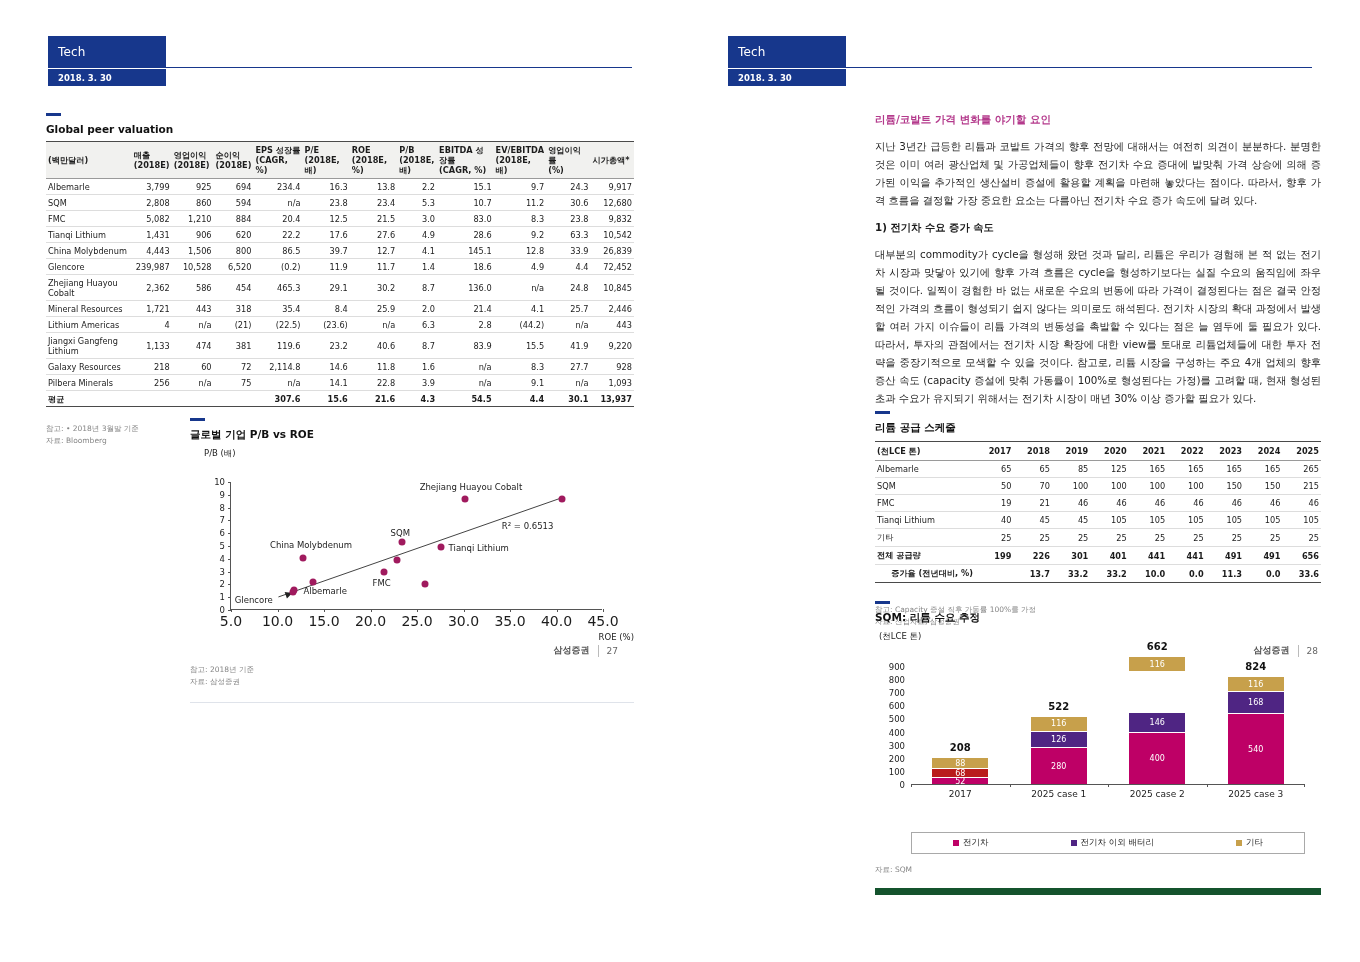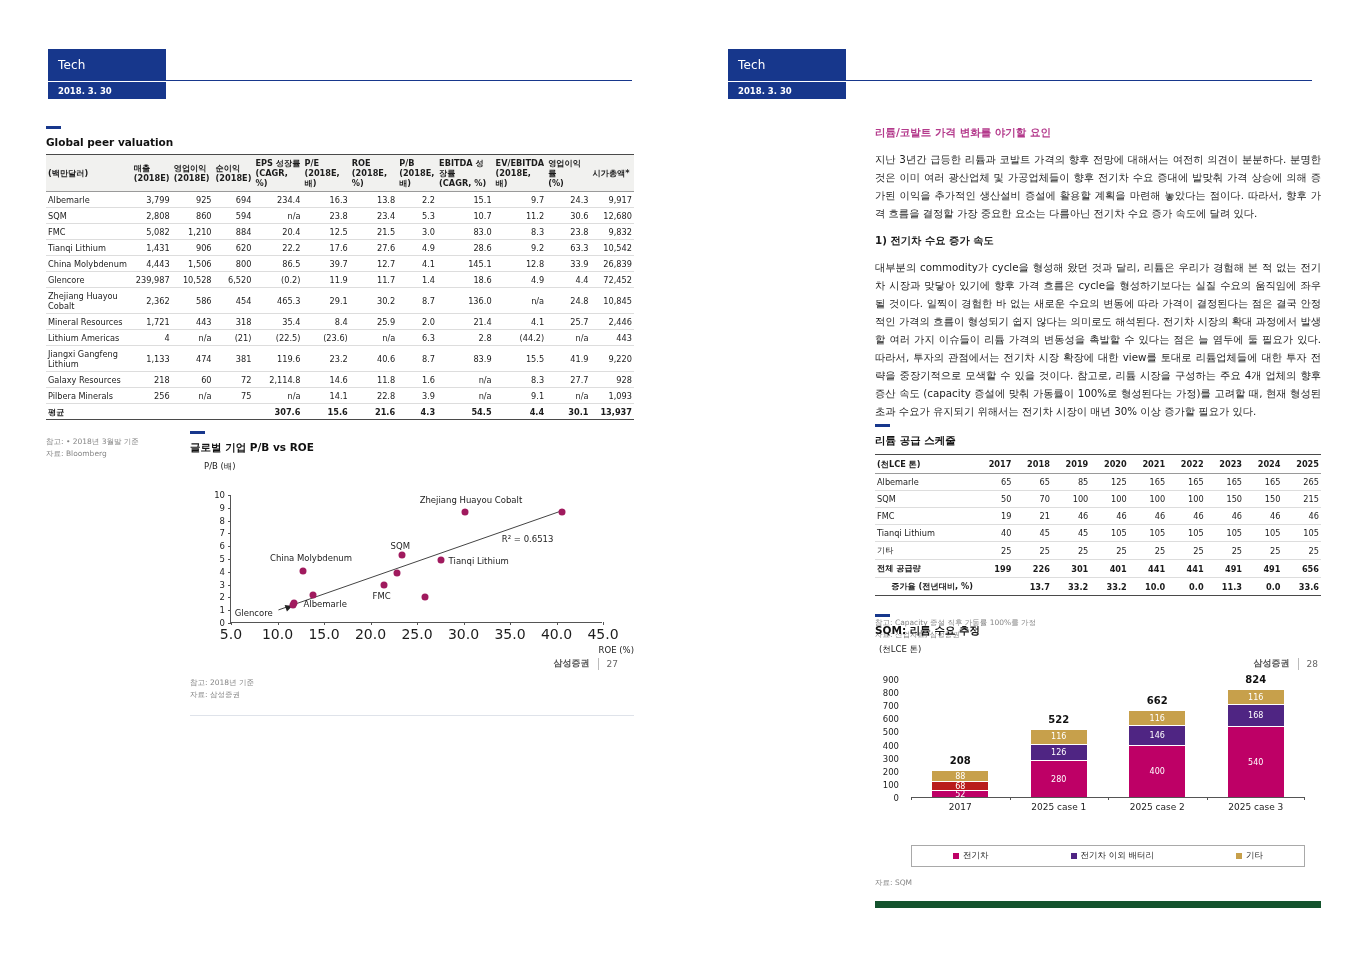--- a/index.html
+++ b/index.html
@@ -1,18 +1,18 @@
 <!DOCTYPE html>
 <html><head>
 <meta charset="utf-8">
 <style>
   * { margin:0; padding:0; box-sizing:border-box; }
   html,body { width:1360px; height:962px; background:#ffffff;
     font-family:"DejaVu Sans","Liberation Sans",sans-serif; color:#1c1c1c; }
-  .page { position:absolute; top:16px; width:680px; height:686px; }
+  .page { position:absolute; top:3px; width:680px; height:686px; }
   #pageL { left:0; } #pageR { left:680px; }
 
   
   .tech-box { position:absolute; left:48px; top:33px; width:118px; height:31px;
     background:#17378C; color:#fff; font-size:12px; display:flex; align-items:center;
     padding-left:10px; letter-spacing:.2px; }
   .header-rule { position:absolute; left:48px; top:64px; width:584px; height:1px; background:#17378C; }
   .date-box { position:absolute; left:48px; top:66px; width:118px; height:17px;
     background:#17378C; color:#fff; font-size:8.5px; font-weight:bold;
     display:flex; align-items:center; padding-left:10px; }
@@ -67,21 +67,21 @@
   .stable td.first { text-align:left; }
   .stable tr.sum td { font-weight:bold; border-top:1px solid #8a8a8a; }
   .stable tr.grw td { font-weight:bold; border-bottom:1.4px solid #4a4a4a;text-align:right; }
 
   
   #demand-section { position:absolute; left:195px; top:598px; width:446px;
     border-bottom:7px solid #14532d; padding-bottom:12px; }
   .bplot-wrap { position:relative; height:175px; margin-top:10px; }
   .bplot { position:absolute; left:36px; top:14px; width:394px; height:118px;
     border-bottom:1px solid #555; }
-  .bytick { position:absolute; right:100%; margin-right:12px; font-size:8.5px; transform:translateY(-50%); }
+  .bytick { position:absolute; right:100%; margin-right:6px; font-size:8.5px; transform:translateY(-50%); }
   .bar-slot { position:absolute; bottom:0; width:25%; }
   .bar { position:absolute; bottom:0; left:50%; transform:translateX(-50%); width:56px; }
   .seg { position:relative; width:100%; overflow:hidden; color:#fff; font-size:8px;
     display:flex; align-items:center; justify-content:center; border-top:1px solid #fff; }
   .total-lbl { position:absolute; bottom:100%; left:50%; transform:translateX(-50%);
     font-size:10px; font-weight:bold; color:#111; padding-bottom:4px; }
   .cat-lbl { position:absolute; top:100%; margin-top:5px; left:50%; transform:translateX(-50%);
     font-size:9px; white-space:nowrap; }
   .bxtickmark { position:absolute; top:100%; width:1px; height:3px; background:#555; }
   .legend-box { margin:4px 0 10px 36px; width:394px; border:1px solid #a9a9a9;
@@ -596,21 +596,21 @@
               <div class="seg" style="height: 16.52px; background: rgb(79, 37, 131);">126</div>
               <div class="seg" style="height: 15.2089px; background: rgb(199, 160, 75);">116</div>
               <div class="total-lbl">522</div>
             </div>
             <div class="cat-lbl">2025 case 1</div>
           </div>
           <div class="bar-slot" style="left: 50%; height: 118px;">
             <div class="bxtickmark" style="left: 0px;"></div>
             <div class="bar" style="display: flex; flex-direction: column-reverse;">
               <div class="seg" style="height: 52.4444px; background: rgb(190, 0, 102);">400</div>
-              <div class="seg" style="height: 19.1422px; background: rgb(79, 37, 131);">146</div>
+              <div class="seg" style="height: 19.1422px; background: rgb(79, 37, 131); margin-top: 41px;">146</div>
               <div class="seg" style="height: 15.2089px; background: rgb(199, 160, 75);">116</div>
               <div class="total-lbl">662</div>
             </div>
             <div class="cat-lbl">2025 case 2</div>
           </div>
           <div class="bar-slot" style="left: 75%; height: 118px;">
             <div class="bxtickmark" style="left: 0px;"></div>
             <div class="bar" style="display: flex; flex-direction: column-reverse;">
               <div class="seg" style="height: 70.8px; background: rgb(190, 0, 102);">540</div>
               <div class="seg" style="height: 22.0267px; background: rgb(79, 37, 131);">168</div>

